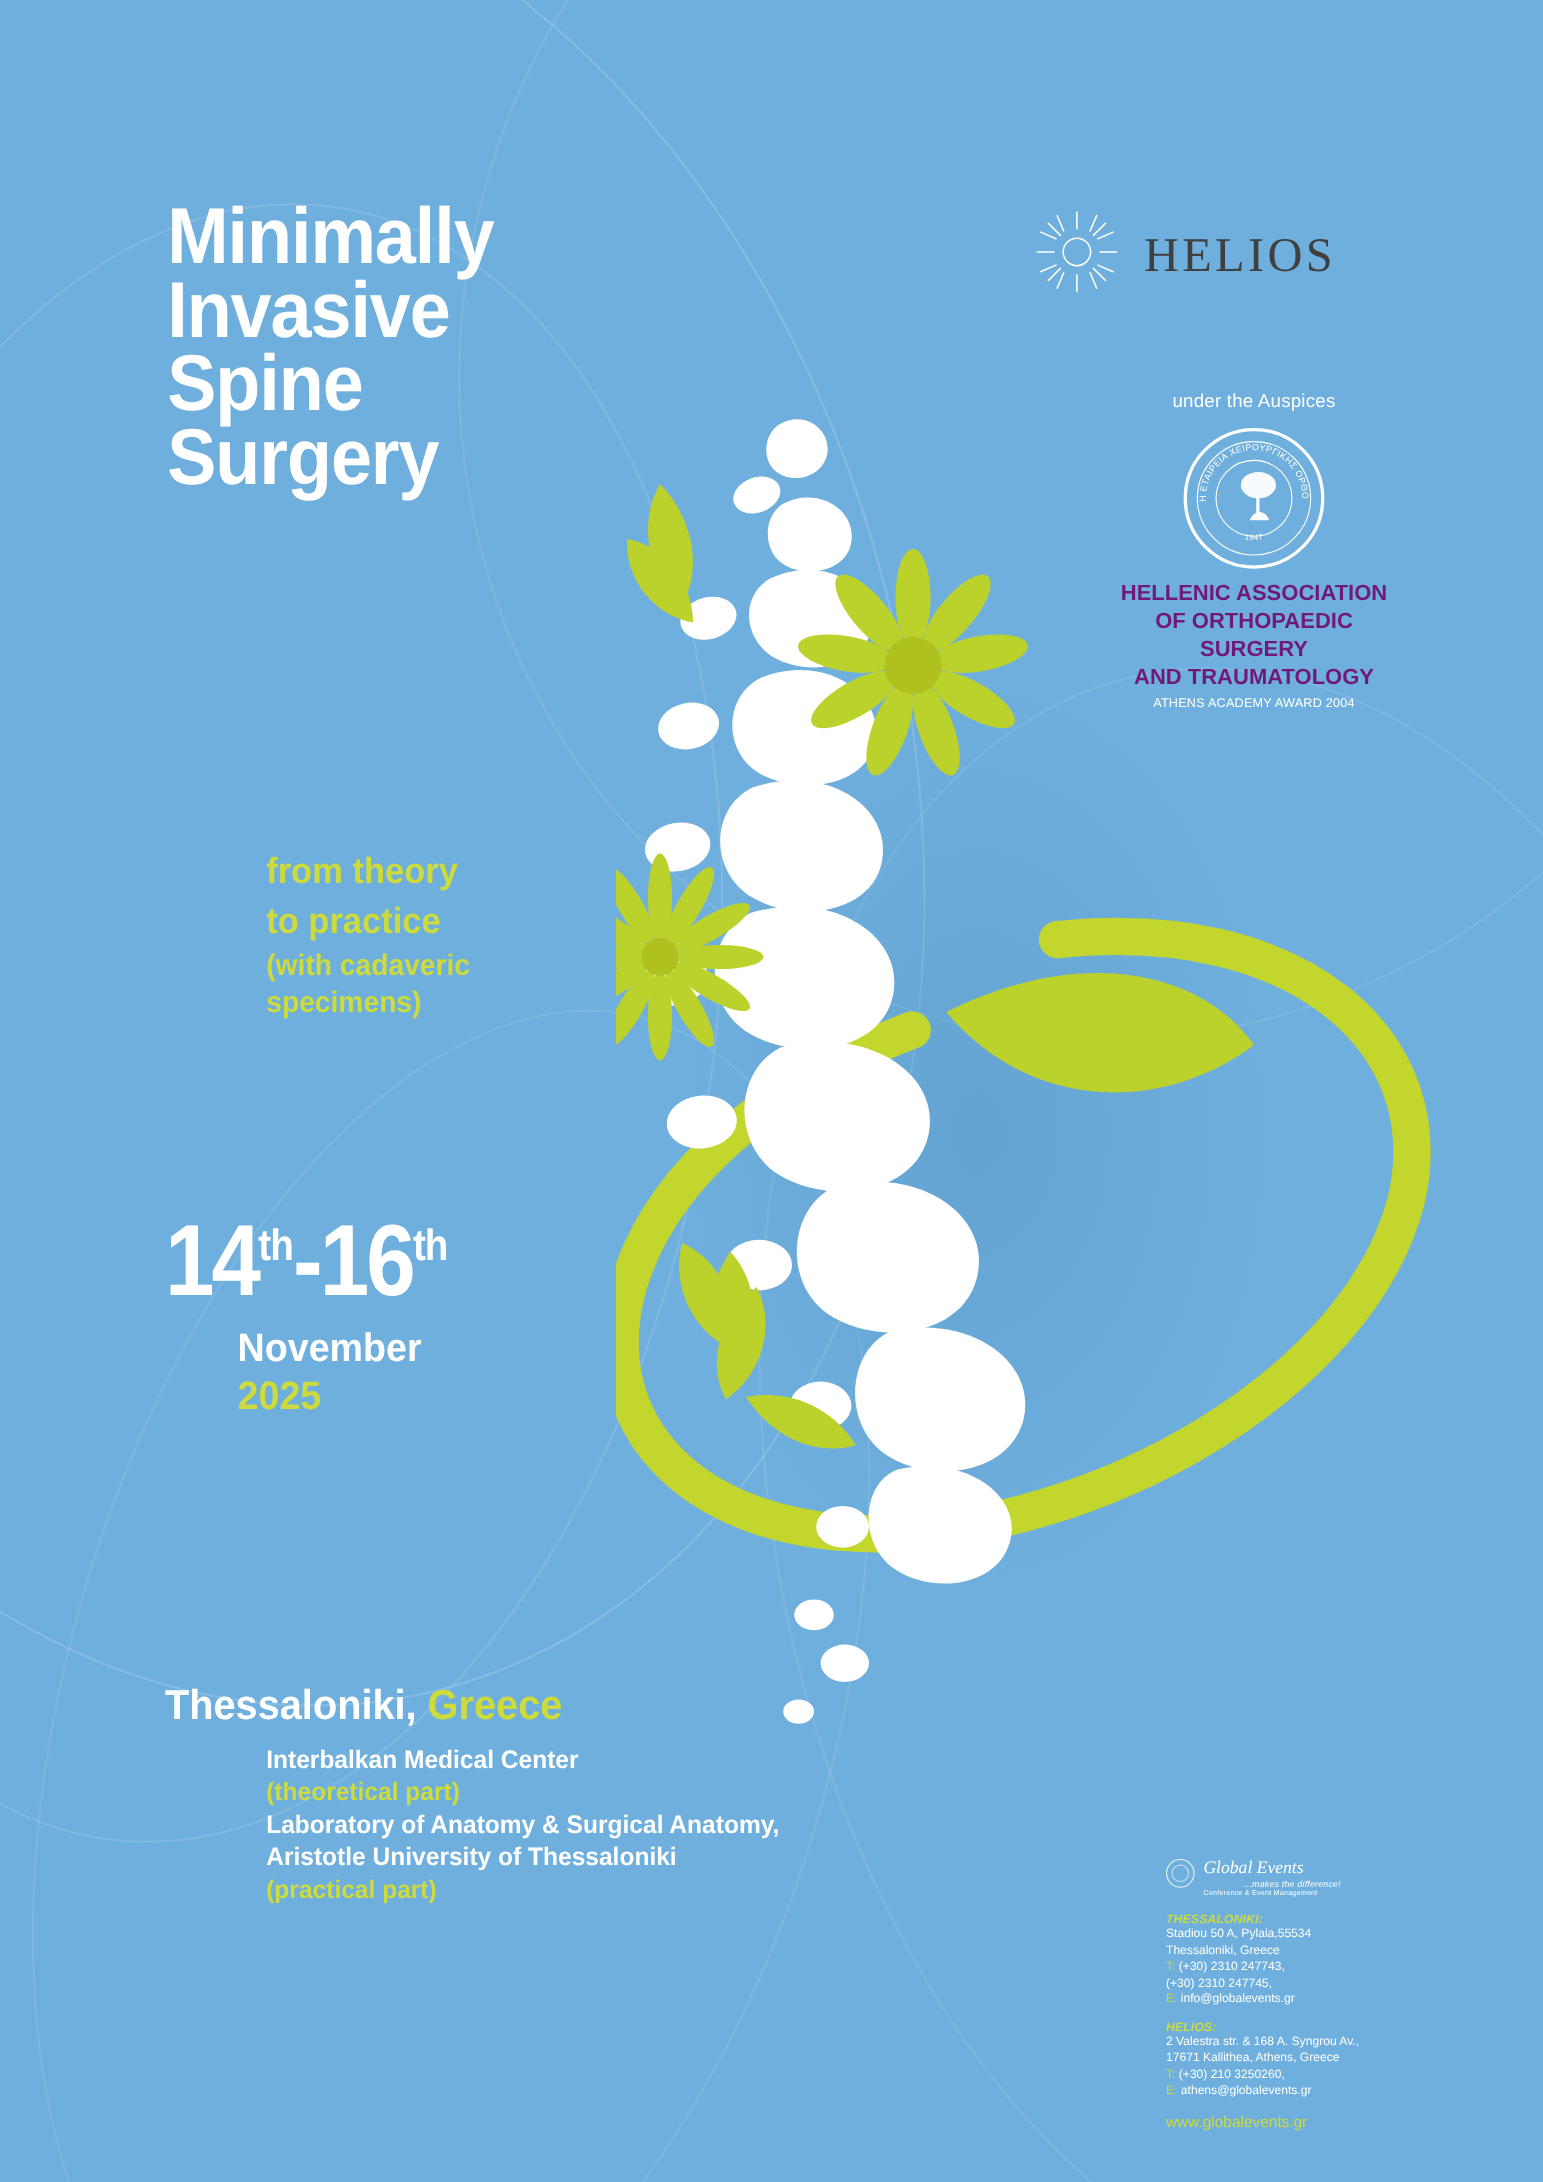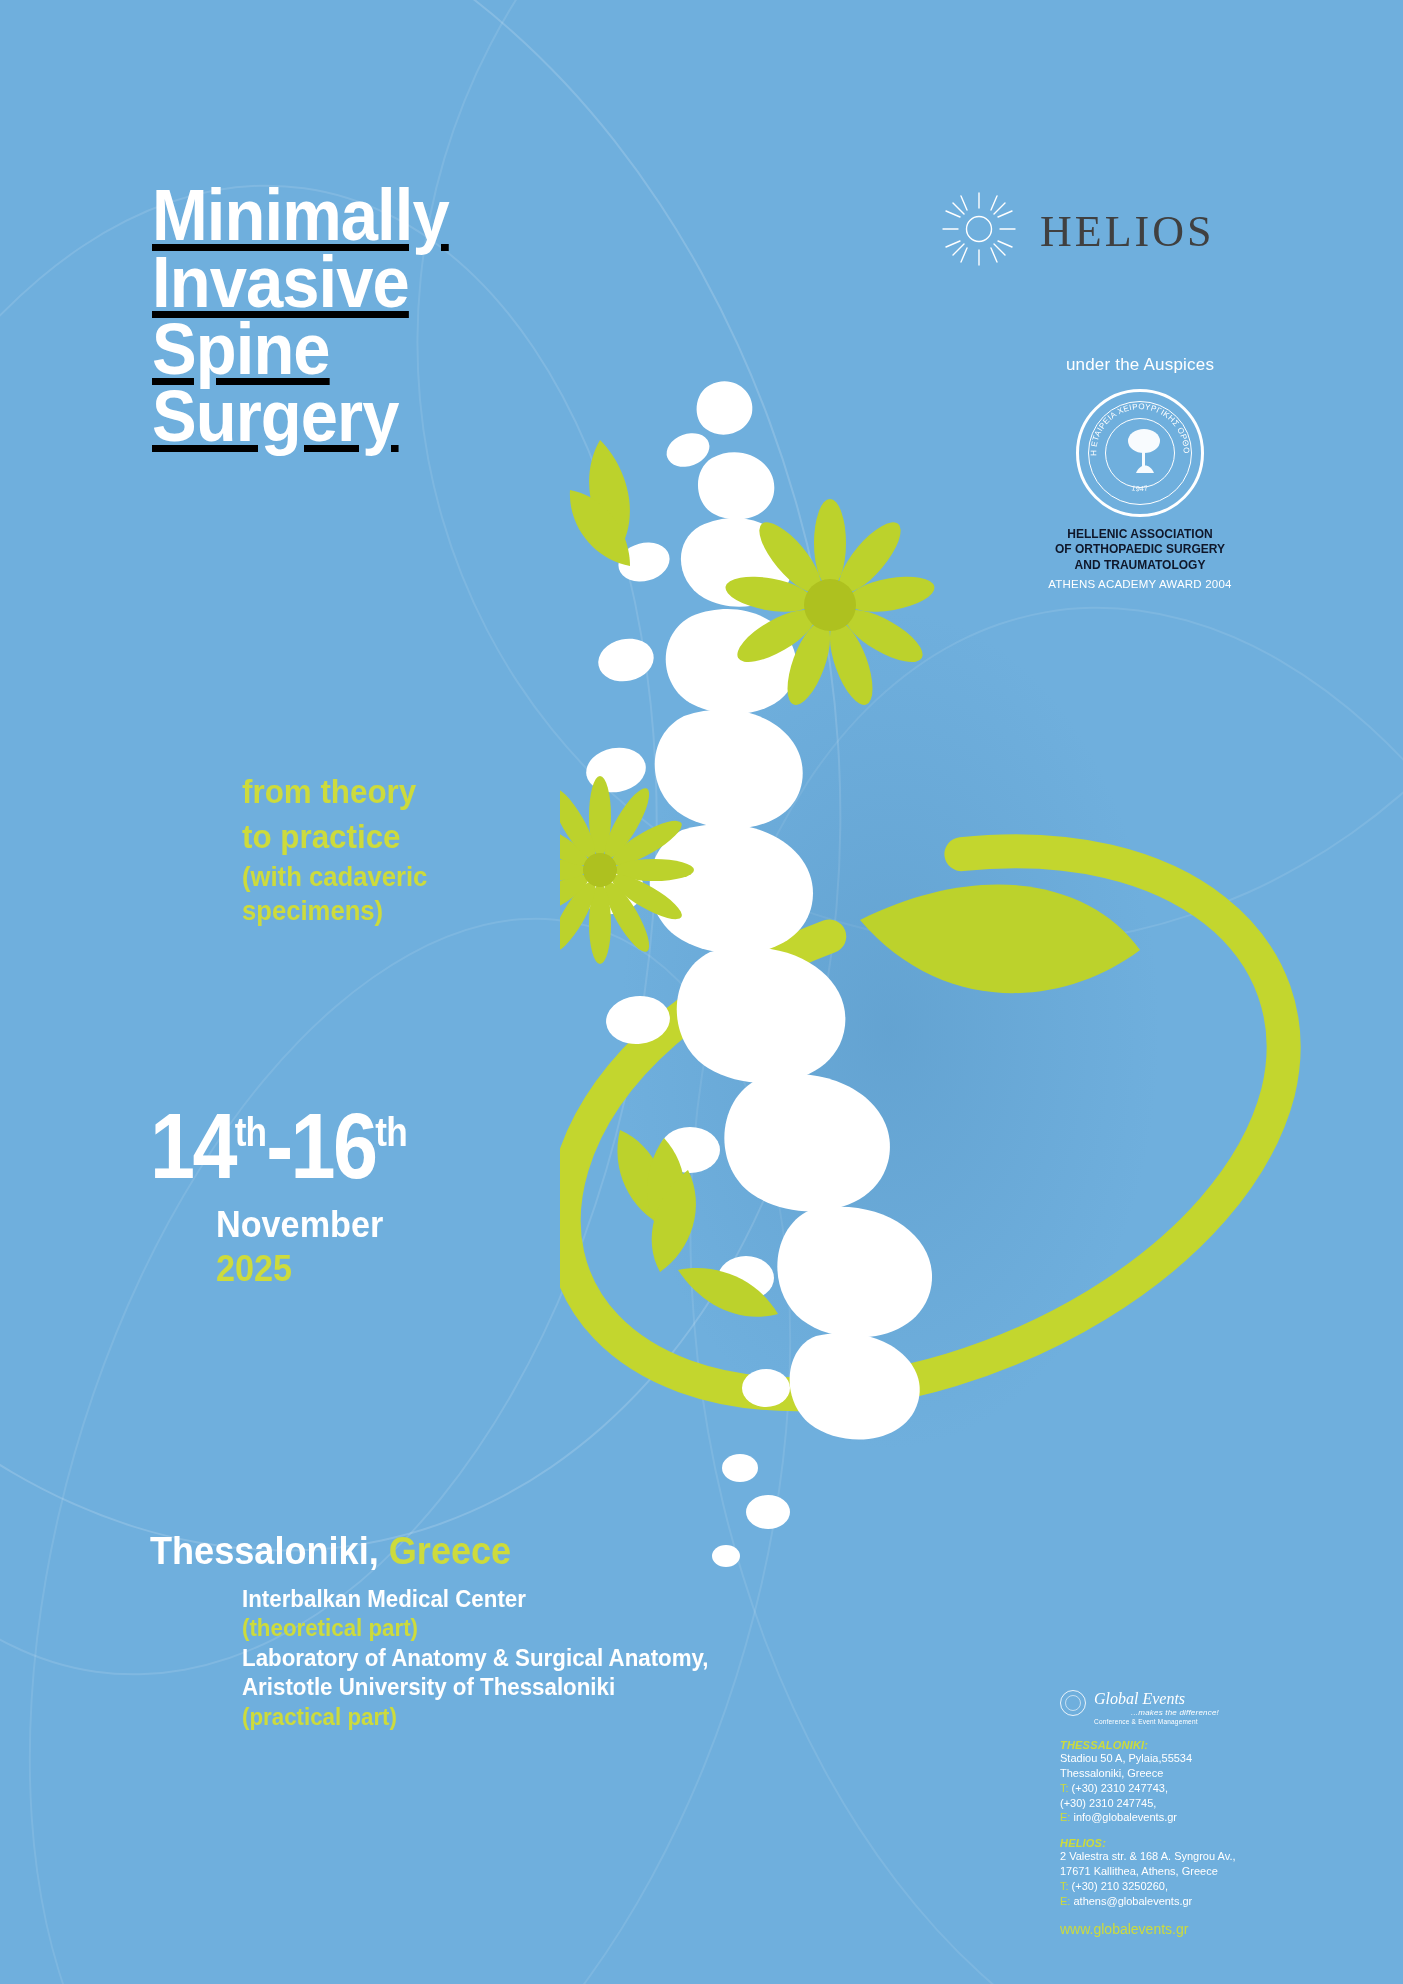--- a/index.html
+++ b/index.html
@@ -29,21 +29,20 @@
   .sw3 { left: 420px; top: -300px; width: 1200px; height: 1250px; transform: rotate(22deg); border-color: rgba(255,255,255,0.10); }
   .sw4 { left: 700px; top: 600px; width: 950px; height: 1500px; transform: rotate(-10deg); border-color: rgba(255,255,255,0.10); }
   .sw5 { left: 60px; top: 900px; width: 700px; height: 1300px; transform: rotate(16deg); border-color: rgba(255,255,255,0.10); }
 
   
   .headline {
     position: absolute;
     left: 152px;
     top: 182px;
     width: 430px;
-    text-decoration: underline;
   }
   .headline .line {
     display: block;
     color: #ffffff;
     font-size: 72px;
     line-height: 0.93;
     font-weight: 700;
     letter-spacing: -1px;
     font-family: "Liberation Sans", sans-serif;
     transform: scaleX(0.93);
@@ -164,21 +163,21 @@
   .emblem .inner {
     position: absolute; inset: 26px;
     border-radius: 50%;
     border: 1.5px solid #ffffff;
     overflow: hidden;
   }
   .emblem .arc-text {
     position: absolute; inset: 0;
     font-size: 7px; color: #fff;
   }
-  .assoc-name { color: #0f172a; font-size: 12px; font-weight: 700; line-height: 1.28; }
+  .assoc-name { color: #701a75; font-size: 20px; font-weight: 700; line-height: 1.28; }
   .assoc-award { color: #ffffff; font-size: 11.5px; margin-top: 5px; letter-spacing: 0.2px; }
 
   
   .organiser { position: absolute; left: 1060px; top: 1690px; width: 260px; }
   .org-logo { display: flex; gap: 8px; }
   .org-logo .seal {
     width: 26px; height: 26px; border-radius: 50%;
     border: 1px solid rgba(255,255,255,0.85);
     position: relative;
   }

